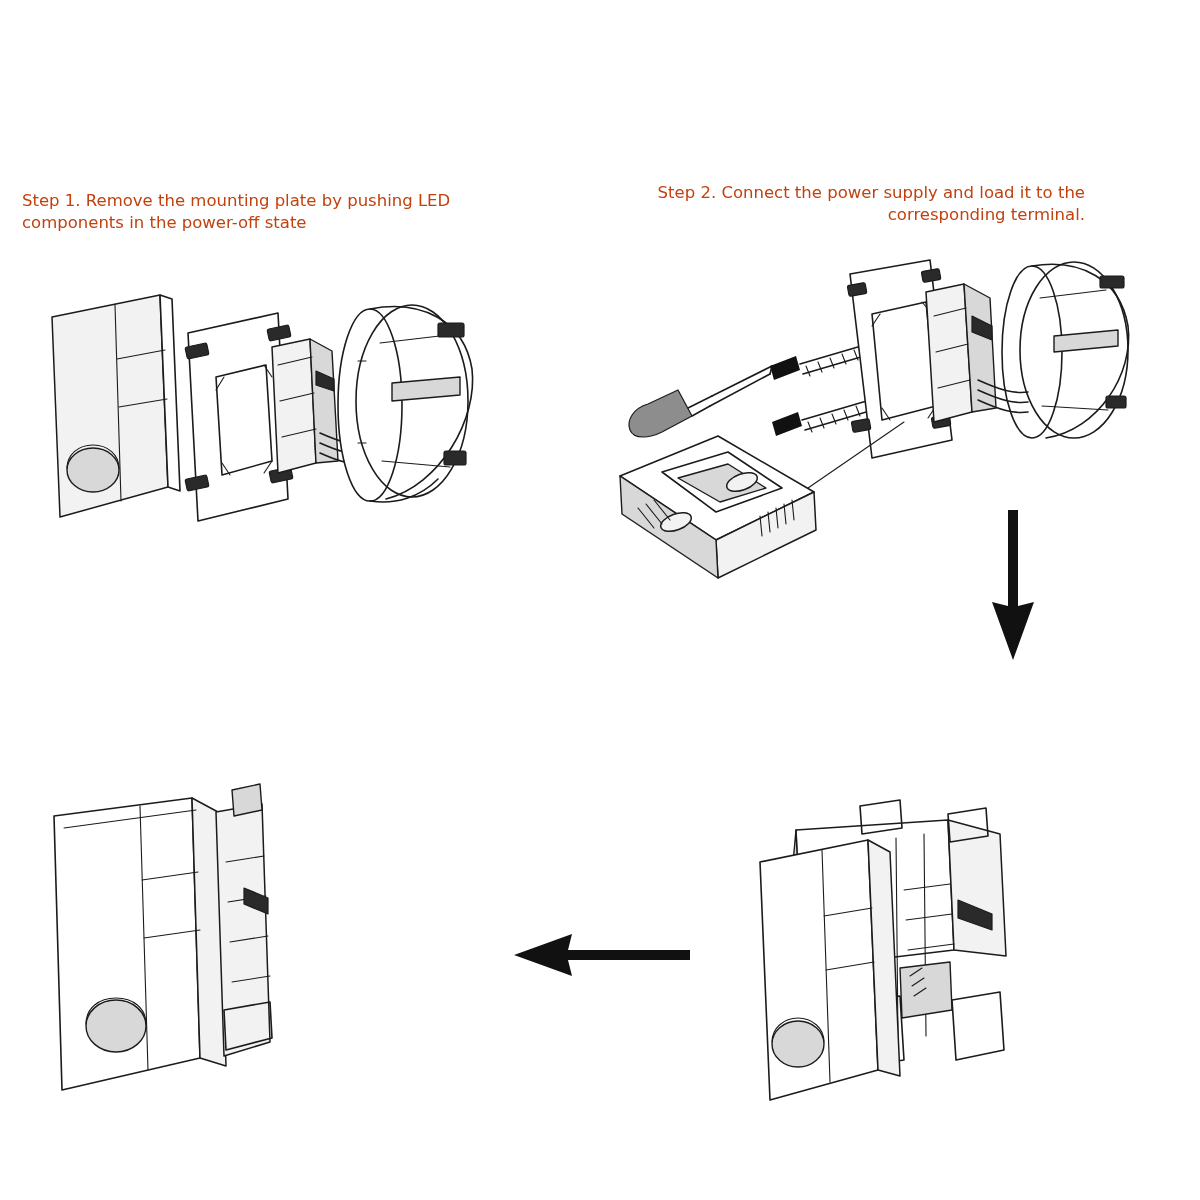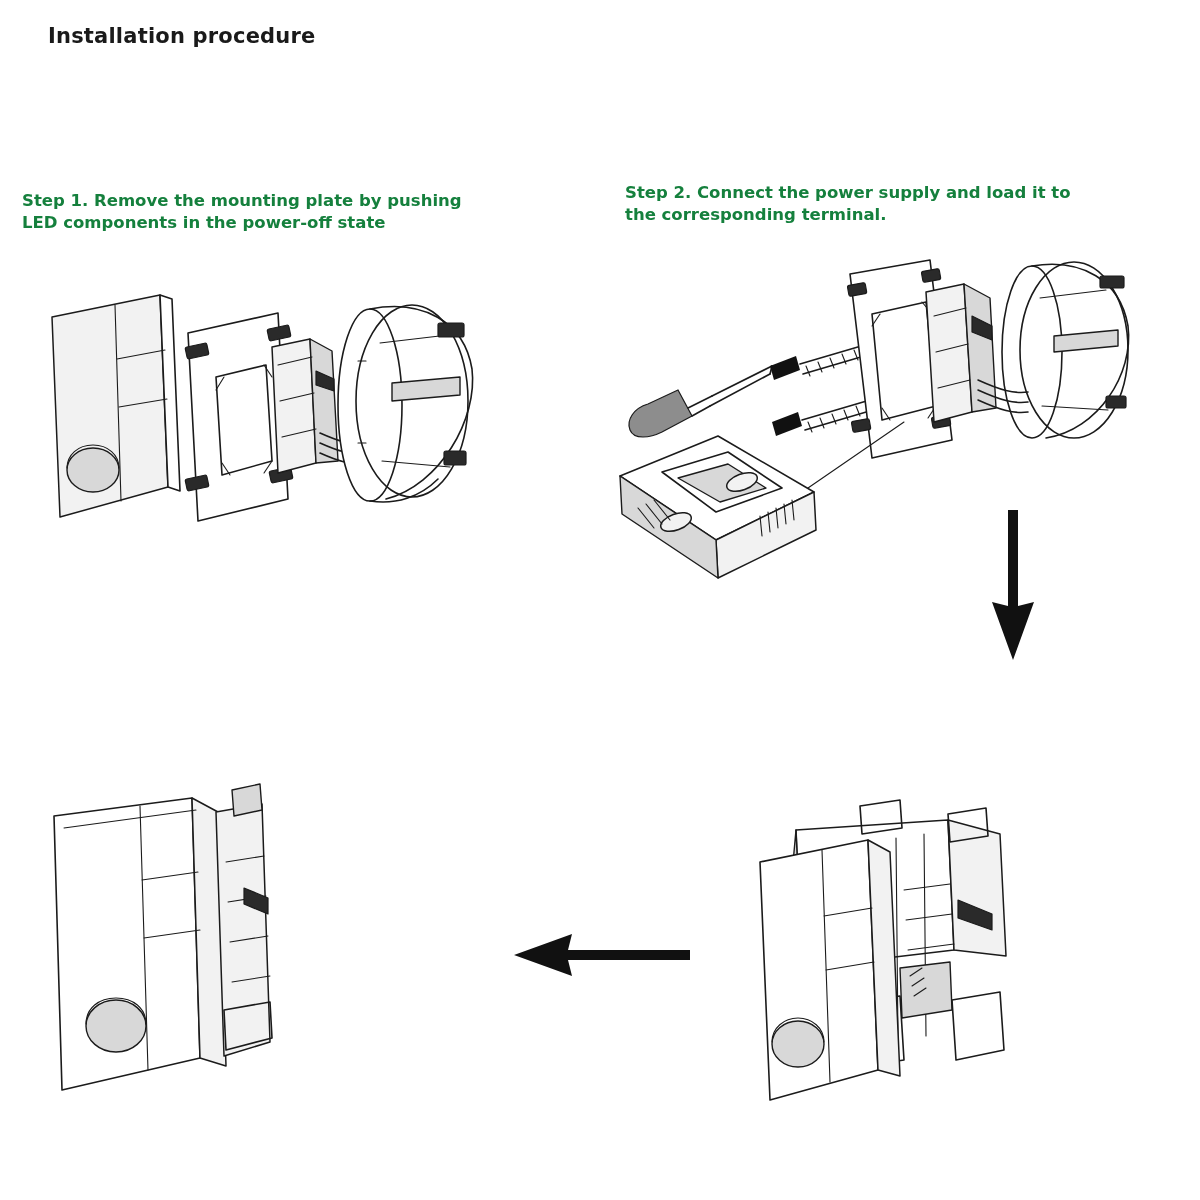--- a/index.html
+++ b/index.html
@@ -24,35 +24,35 @@
     left: 48px;
     top: 24px;
     font-size: 21px;
     font-weight: 600;
     letter-spacing: 0.2px;
     color: #1a1a1a;
   }
   .step-caption {
     position: absolute;
     font-size: 16.5px;
-    font-weight: 700;
+    font-weight: 400;
     line-height: 1.35;
-    color: #15803d;
+    color: #c2410c;
   }
   #caption-step1 {
     left: 22px;
     top: 190px;
     width: 480px;
     text-align: left;
   }
   #caption-step2 {
     left: 625px;
     top: 182px;
     width: 460px;
-    text-align: left;
+    text-align: right;
   }
   #caption-step43 {
     left: 20px;
     top: 698px;
     width: 1160px;
     text-align: center;
   }
   .art {
     position: absolute;
   }
@@ -70,21 +70,20 @@
   .fill-mid { fill: #d8d8d8; stroke: #1b1b1b; stroke-width: 1.4; stroke-linejoin: round; }
   .fill-dark { fill: #2a2a2a; stroke: #1b1b1b; stroke-width: 1.2; stroke-linejoin: round; }
   .fill-black { fill: #111111; stroke: none; }
   .fill-grey { fill: #8d8d8d; stroke: #1b1b1b; stroke-width: 1.2; }
 </style>
 </head>
 <body>
 
 <div class="page">
 
-  <div id="page-title">Installation procedure</div>
 
   <div class="step-caption" id="caption-step1">Step 1. Remove the mounting plate by pushing LED components in the power-off state</div>
 
   <div class="art" id="art-step1">
     <svg width="520" height="340" viewBox="0 0 520 340">
 
       <g>
         <path class="fill-light" d="M32 62 L140 40 L148 232 L40 262 Z"></path>
         <path class="fill-white" d="M140 40 L152 44 L160 236 L148 232 Z"></path>
         <path class="ln-thin" d="M95 50 L101 246"></path>

